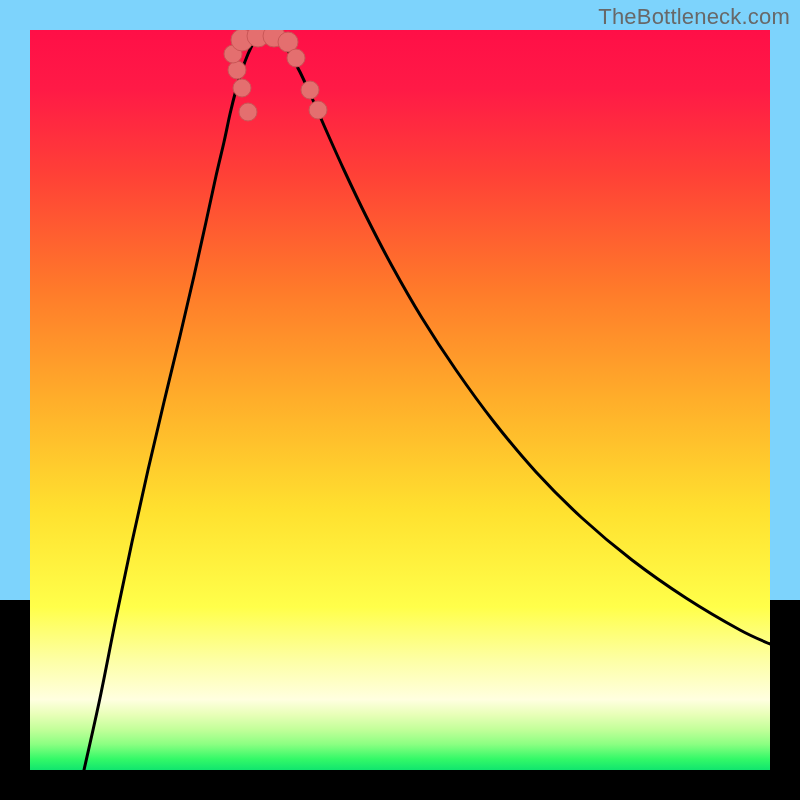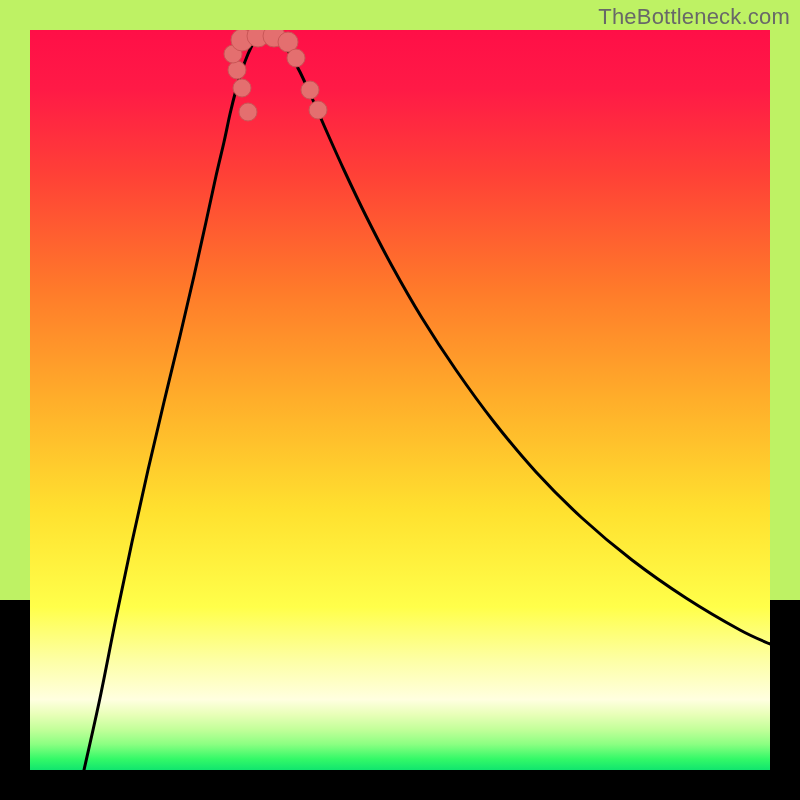--- a/index.html
+++ b/index.html
@@ -8,21 +8,21 @@
     width: 800px;
     height: 800px;
     overflow: hidden;
     background: #000;
     font-family: Arial, Helvetica, sans-serif;
   }
   .frame {
     position: relative;
     width: 800px;
     height: 600px;
-    background: #bef264;
+    background: #7dd3fc;
   }
   .plot {
     position: absolute;
     left: 30px;
     top: 30px;
     width: 740px;
     height: 740px;
     overflow: hidden;
   }
   .gradient {

